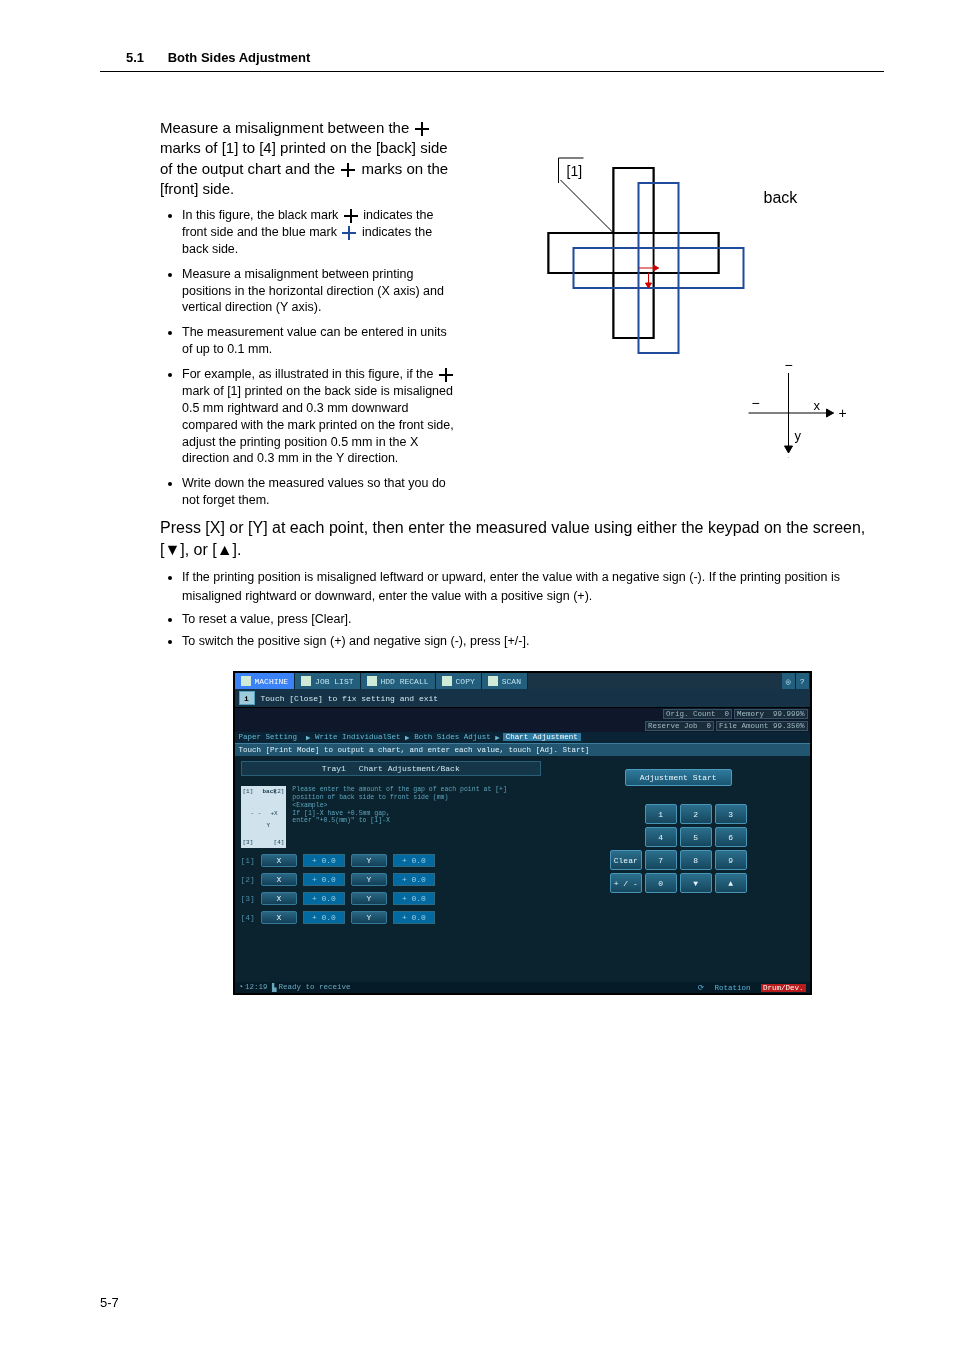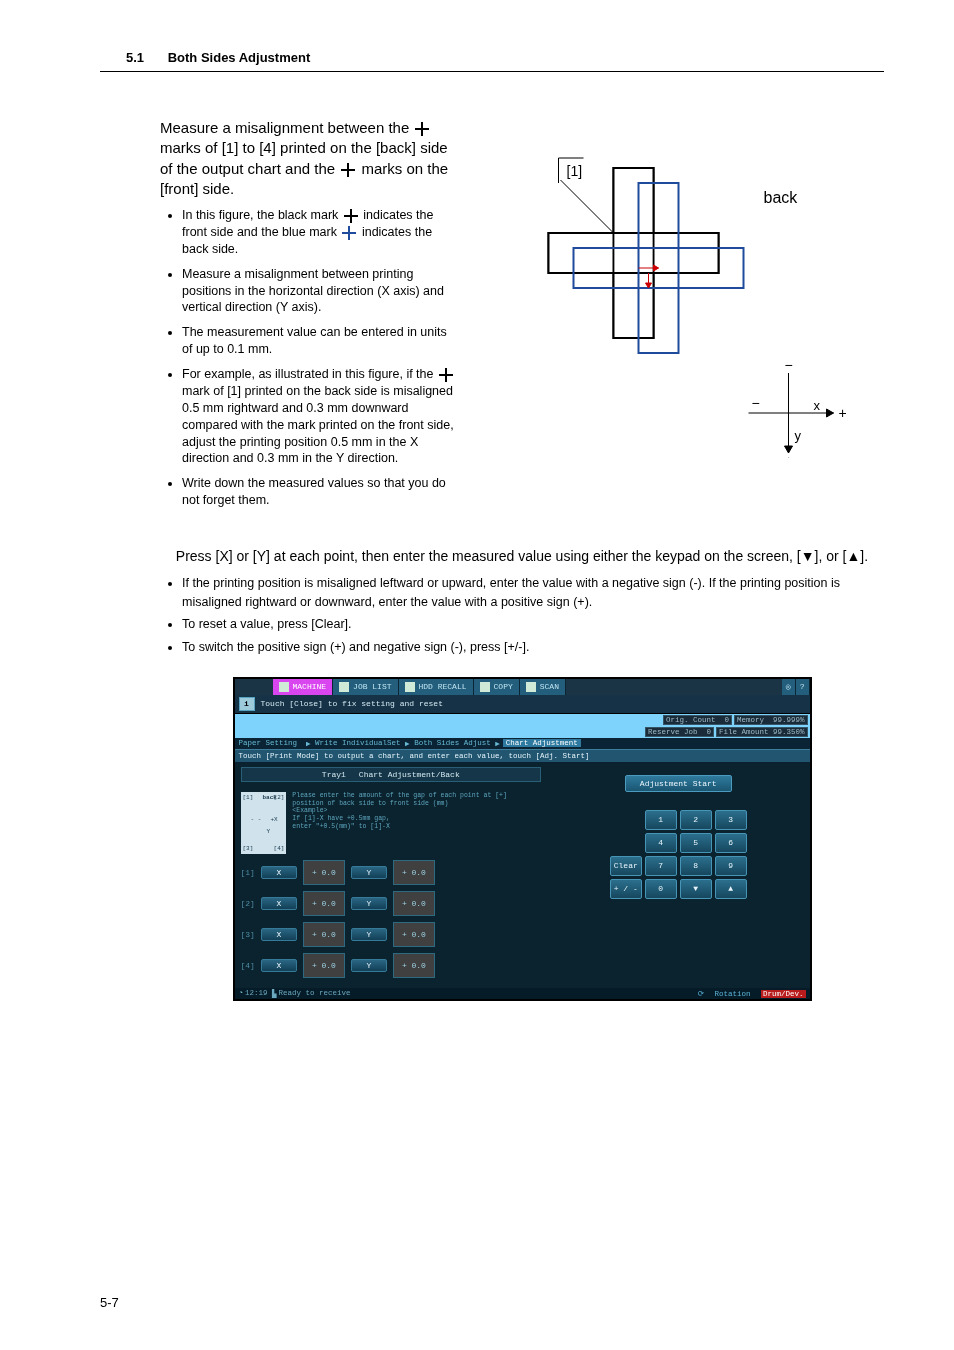--- a/index.html
+++ b/index.html
@@ -78,25 +78,23 @@
   .right-col {
     flex: 1;
     position: relative;
     height: 340px;
   }
   .figure-svg {
     width: 100%;
     height: 100%;
   }
   .press-line {
-    font-size: 14px;
+    font-size: 16px;
     line-height: 1.35;
-    margin-top: 30px;
     margin-bottom: 8px;
-    text-align: center;
   }
   ul.bullets2 {
     margin: 0 0 20px 0;
     padding-left: 22px;
     list-style: disc;
   }
   ul.bullets2 li {
     font-size: 12.5px;
     line-height: 1.5;
     margin-bottom: 4px;
@@ -120,23 +118,22 @@
   }
   .ss-tab {
     background: #235e7d;
     border-right: 1px solid #0b2534;
     padding: 2px 6px;
     display: flex;
     align-items: center;
     gap: 4px;
   }
   .ss-tab.sel {
-    background: #d946ef;
+    background: #3b82f6;
     color: #fff;
-    margin-left: 38px;
   }
   .ss-tab .ic {
     width: 10px; height:10px; background:#cfead6; display:inline-block;
   }
   .ss-right-icons {
     margin-left: auto;
     display: flex;
   }
   .ss-msgrow {
     display:flex;
@@ -145,21 +142,21 @@
     align-items:center;
     border-bottom:1px solid #000;
   }
   .ss-msgrow .ibox {
     background:#9ecbdb; color:#000; font-weight:bold; width:14px; height:12px;
     display:inline-flex; align-items:center; justify-content:center; margin-right:6px;
     border:1px solid #56a3c0;
   }
   .ss-statrow {
     display:flex;
-    background:#7dd3fc;
+    background:#0f172a;
     color:#9cbac5;
     font-size:7.5px;
     padding:1px 2px;
   }
   .ss-statbox {
     background:#1a2b3a;
     border:1px solid #355465;
     padding:0 2px;
     margin-left:2px;
   }
@@ -233,26 +230,26 @@
   .ss-xy {
     background:linear-gradient(#2a6683,#124057);
     color:#e8f4fa;
     width:34px;
     text-align:center;
     border:1px solid #357b99;
     padding:1px 0;
     border-radius:2px;
   }
   .ss-val {
-    background:#404040;
+    background:#0369a1;
     border:1px solid #2e6982;
     color:#9cd1e3;
     width:40px;
     text-align:center;
-    padding:7px 0;
+    padding:1px 0;
   }
   .ss-adjstart {
     background:linear-gradient(#2f7a9d,#1a5672);
     color:#eaf5fb;
     border:1px solid #4a9bbf;
     text-align:center;
     width:105px;
     padding:3px 0;
     margin:6px auto 18px;
     border-radius:2px;
@@ -417,21 +414,21 @@
             <span class="ic"></span>
             <span>SCAN</span>
           </div>
         <div class="ss-right-icons">
           <div class="ss-tab" style="padding:2px 4px;">◎</div>
           <div class="ss-tab" style="padding:2px 4px;">?</div>
         </div>
       </div>
       <div class="ss-msgrow">
         <span class="ibox">i</span>
-        <span>Touch [Close] to fix setting and reset</span>
+        <span>Touch [Close] to fix setting and exit</span>
       </div>
       <div class="ss-statrow">
         <div style="flex:1"></div>
         <div class="ss-statbox"><span>Orig. Count</span>&nbsp;&nbsp;<span>0</span></div>
         <div class="ss-statbox"><span>Memory</span>&nbsp;&nbsp;<span>99.999%</span></div>
       </div>
       <div class="ss-statrow">
         <div style="flex:1"></div>
         <div class="ss-statbox"><span>Reserve Job</span>&nbsp;&nbsp;<span>0</span></div>
         <div class="ss-statbox"><span>File Amount</span>&nbsp;<span>99.350%</span></div>

